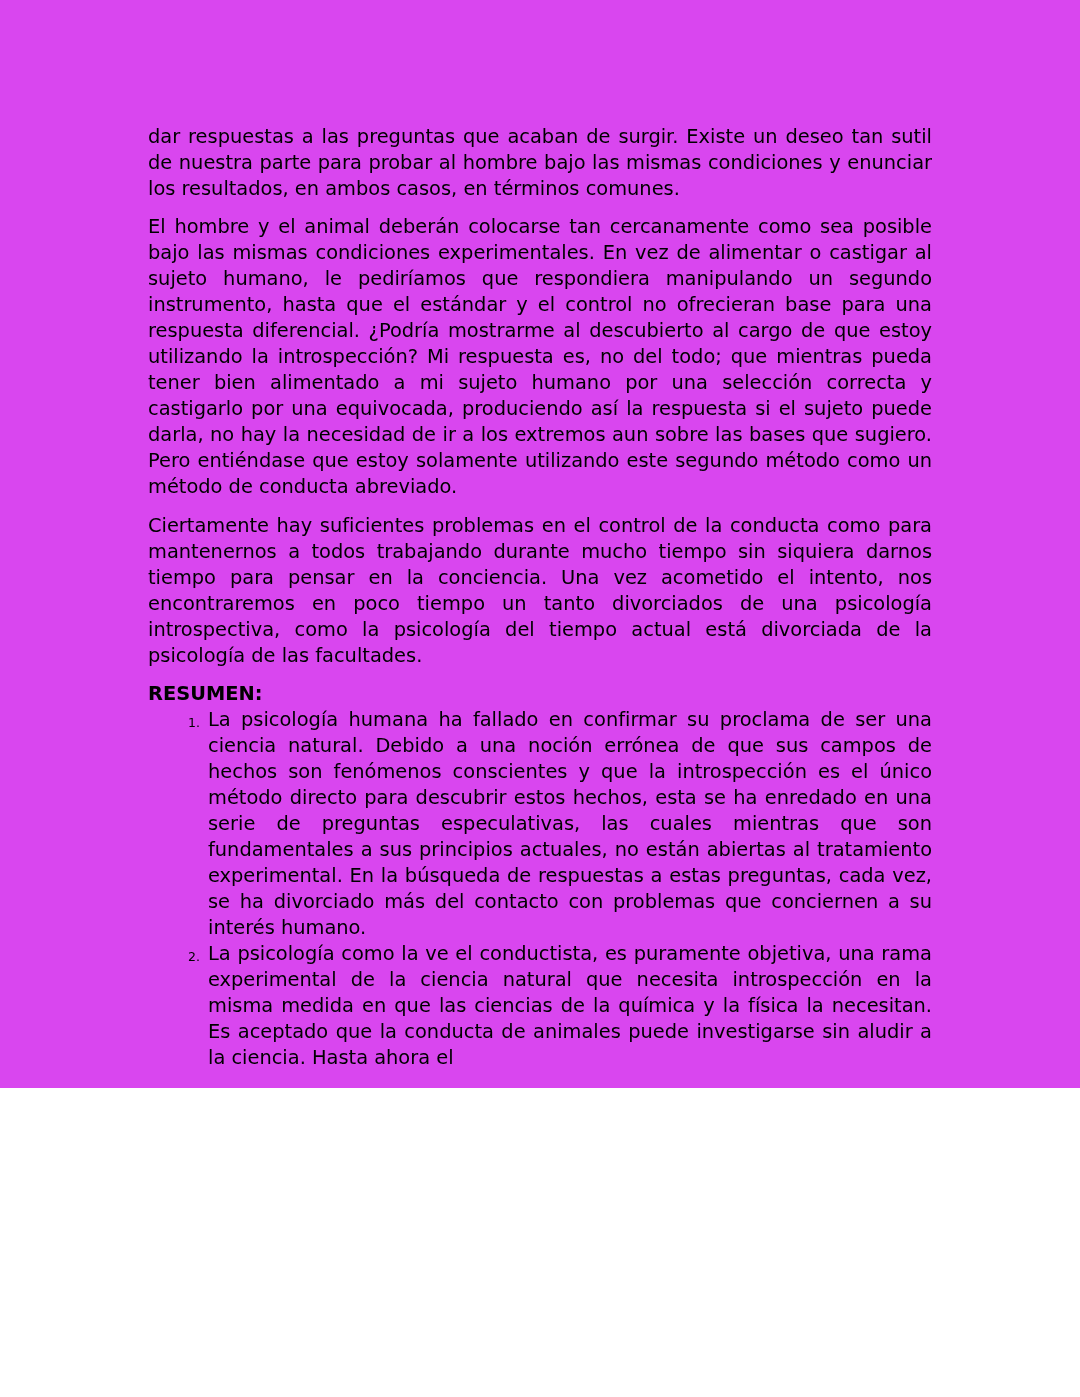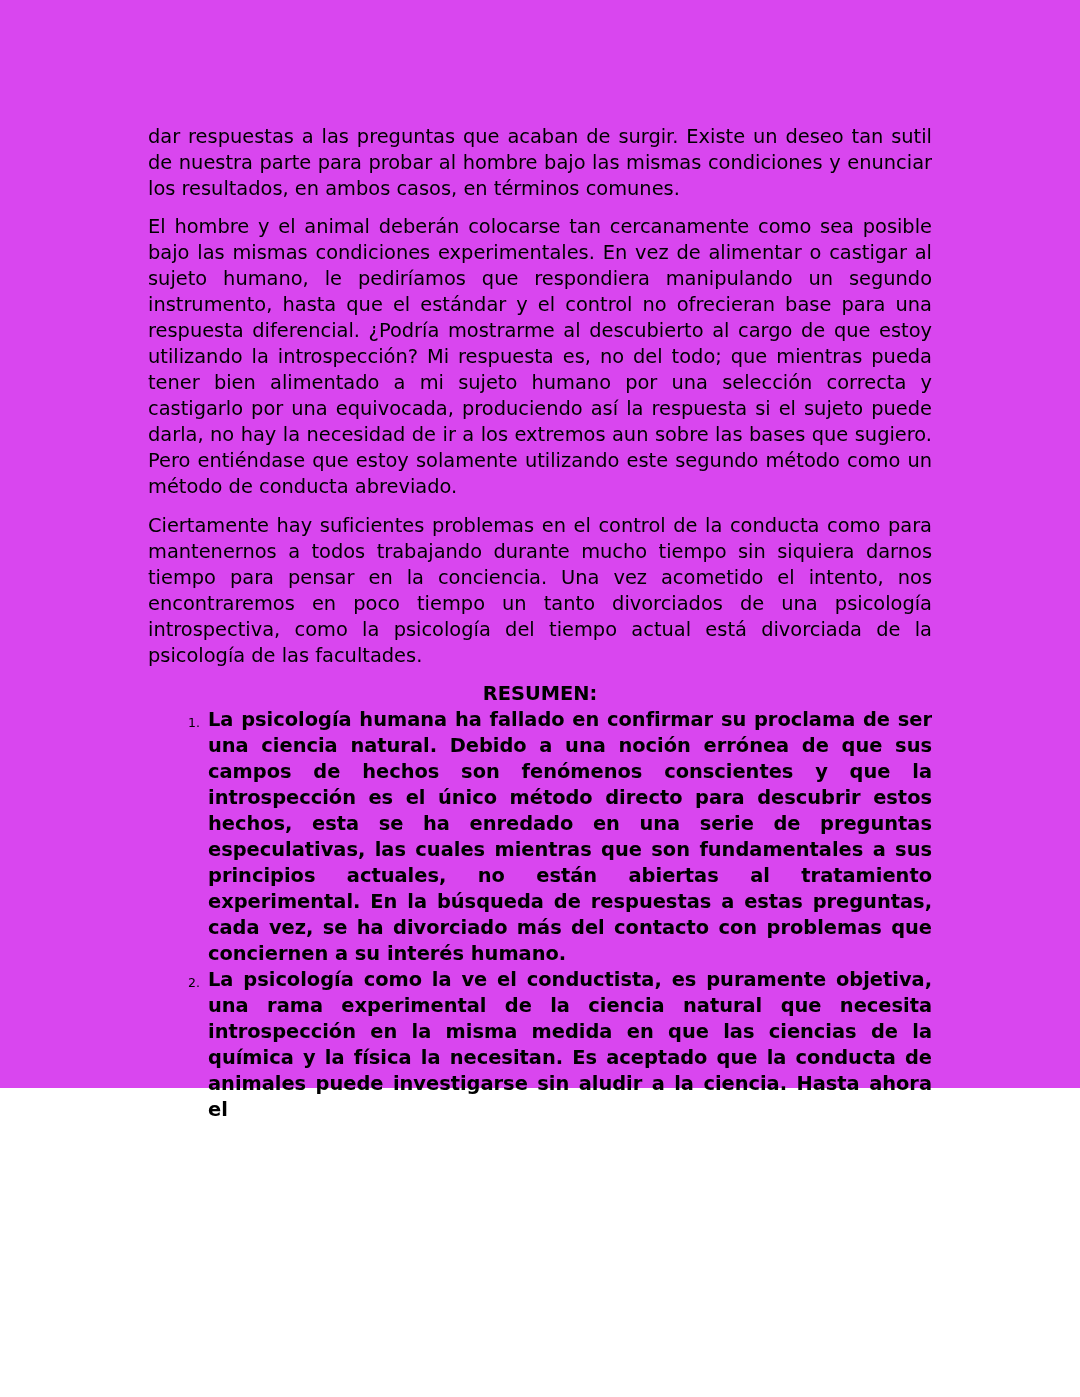--- a/index.html
+++ b/index.html
@@ -49,21 +49,21 @@
   
   .para.extra-gap-before {
     margin-top: 13px;
   }
 
   
   .heading {
     font-size: 19.4px;
     line-height: 26px;
     font-weight: bold;
-    text-align: center;
+    text-align: left;
     margin: 9px 0 0 0;
     color: #000000;
   }
 
   
   .list {
     margin: 0;
     padding: 0;
     list-style: none;
   }
@@ -82,21 +82,20 @@
     left: 30px;
     top: 3px;
     width: 22px;
     text-align: right;
     font-size: 12.5px;
     line-height: 26px;
     color: #000000;
   }
   .list-item-text {
     display: block;
-    font-weight: bold;
   }
 </style>
 </head>
 <body>
 
 <div class="page">
   <div class="content">
 
     <p class="para">dar respuestas a las preguntas que acaban de surgir. Existe un deseo tan sutil de nuestra parte para probar al hombre bajo las mismas condiciones y enunciar los resultados, en ambos casos, en términos comunes.</p>
 

